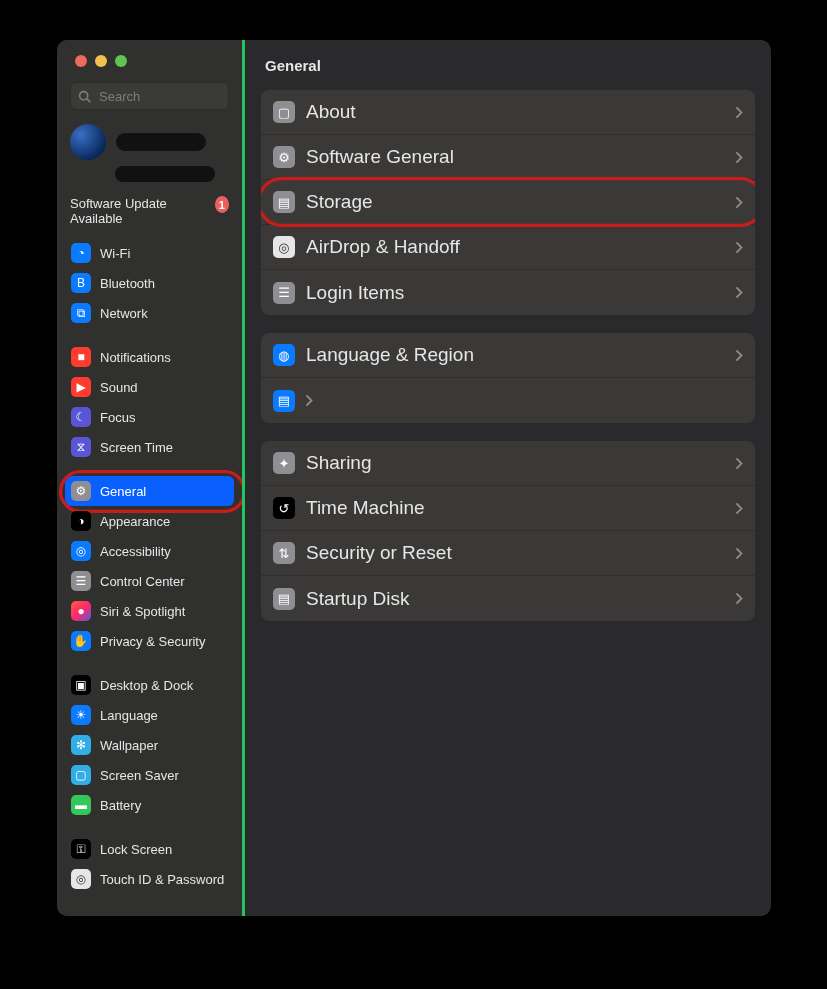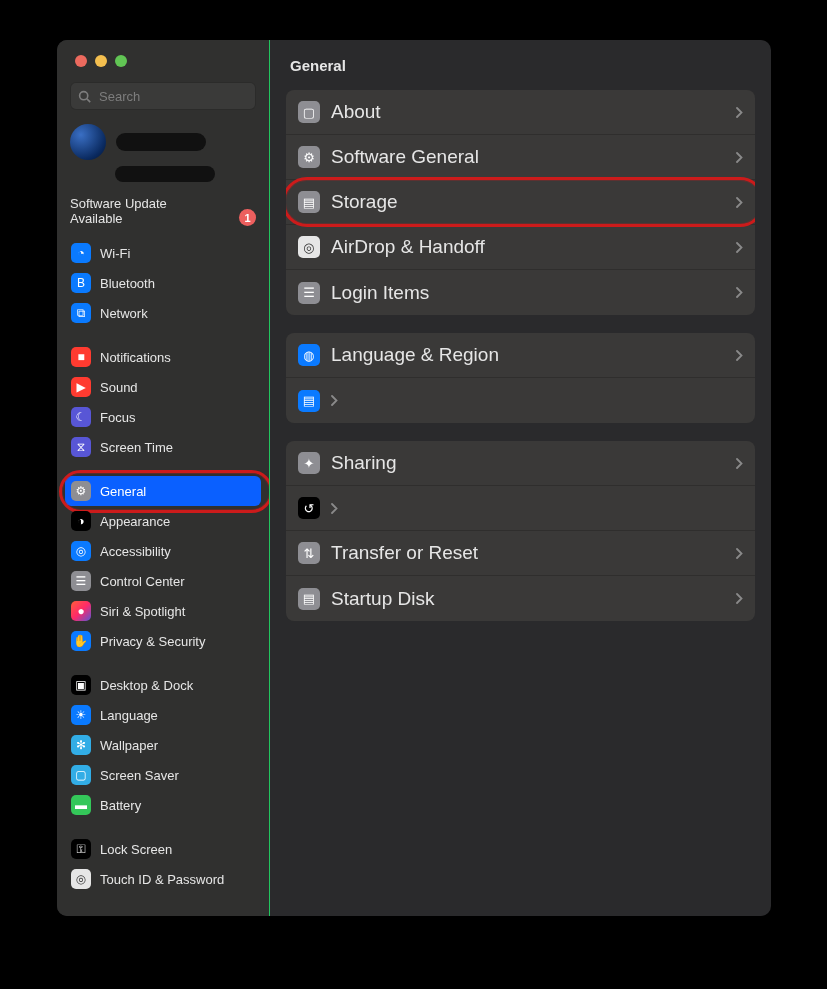--- a/index.html
+++ b/index.html
@@ -14,40 +14,40 @@
     --chevron:#8a8a8a;
     --badge:#ec5f5e;
   }
   *{box-sizing:border-box;font-family:-apple-system,"Helvetica Neue",Arial,sans-serif;}
   body{margin:0;background:#000;width:827px;height:989px;overflow:hidden;}
   .window{
     position:absolute;left:57px;top:40px;width:714px;height:876px;
     background:var(--win-bg);border-radius:10px;display:flex;overflow:hidden;
     box-shadow:0 10px 30px rgba(0,0,0,.6);
   }
-  .sidebar{width:213px;background:var(--sidebar-bg);display:flex;flex-direction:column;border-right:1px solid #22c55e;}
+  .sidebar{width:188px;background:var(--sidebar-bg);display:flex;flex-direction:column;border-right:3px solid #22c55e;}
   .traffic{display:flex;gap:8px;padding:15px 0 0 18px;}
   .dot{width:12px;height:12px;border-radius:50%;}
   .dot.red{background:#ec6a5e;}
   .dot.yel{background:#f4bf4f;}
   .dot.grn{background:#61c554;}
   .search-wrap{padding:15px 13px 0 13px;}
   .search{
     display:flex;align-items:center;gap:6px;background:var(--search-bg);
     border-radius:6px;padding:4px 8px;height:28px;box-shadow:inset 0 0 0 1px rgba(0,0,0,.25);
   }
   .search input{flex:1;background:none;border:none;outline:none;color:var(--text);font-size:13px;}
   .search input::placeholder{color:#7d7d7d;}
   .account{display:flex;align-items:center;gap:10px;padding:14px 13px 4px 13px;}
   .avatar{width:36px;height:36px;border-radius:50%;background:radial-gradient(circle at 30% 30%,#3a6fc4,#0a2a60 70%,#04122a);}
   .acct-text{display:flex;flex-direction:column;gap:4px;}
   .blob{background:#111;border-radius:10px;}
   .blob.a{width:90px;height:18px;}
   .blob.b{width:100px;height:16px;margin-top:2px;}
-  .sw-update{display:flex;align-items:flex-end;gap:17px;padding:14px 13px 8px 13px;color:var(--text);font-size:13px;}
+  .sw-update{display:flex;align-items:flex-start;gap:17px;padding:14px 13px 8px 13px;color:var(--text);font-size:13px;}
   .badge{width:17px;height:17px;border-radius:50%;background:var(--badge);color:#fff;font-size:11px;display:flex;align-items:center;justify-content:center;font-weight:600;}
   .nav{flex:1;overflow-y:auto;padding:4px 8px 12px 8px;}
   .group-gap{height:14px;}
   .nav-item{
     display:flex;align-items:center;gap:9px;padding:4px 6px;border-radius:6px;
     color:var(--text);font-size:13px;cursor:default;position:relative;height:30px;
   }
   .nav-item.selected{background:var(--selected);color:#fff;}
   .nav-icon{
     width:20px;height:20px;border-radius:5px;display:flex;align-items:center;justify-content:center;
@@ -286,29 +286,30 @@
             <div class="row-icon grey">✦</div>
             <span class="row-label">Sharing</span>
             <span class="chevron">
               <svg width="7" height="11" viewBox="0 0 7 11">
                 <path d="M1 1l4.5 4.5L1 10" fill="none" stroke="#8a8a8a" stroke-width="1.8" stroke-linecap="round"></path>
               </svg>
             </span>
           </div>
           <div class="row">
             <div class="row-icon bg-black">↺</div>
+            <span class="row-label">Time Machine</span>
             <span class="chevron">
               <svg width="7" height="11" viewBox="0 0 7 11">
                 <path d="M1 1l4.5 4.5L1 10" fill="none" stroke="#8a8a8a" stroke-width="1.8" stroke-linecap="round"></path>
               </svg>
             </span>
           </div>
           <div class="row">
             <div class="row-icon grey">⇅</div>
-            <span class="row-label">Transfer or Reset</span>
+            <span class="row-label">Security or Reset</span>
             <span class="chevron">
               <svg width="7" height="11" viewBox="0 0 7 11">
                 <path d="M1 1l4.5 4.5L1 10" fill="none" stroke="#8a8a8a" stroke-width="1.8" stroke-linecap="round"></path>
               </svg>
             </span>
           </div>
           <div class="row">
             <div class="row-icon grey">▤</div>
             <span class="row-label">Startup Disk</span>
             <span class="chevron">

